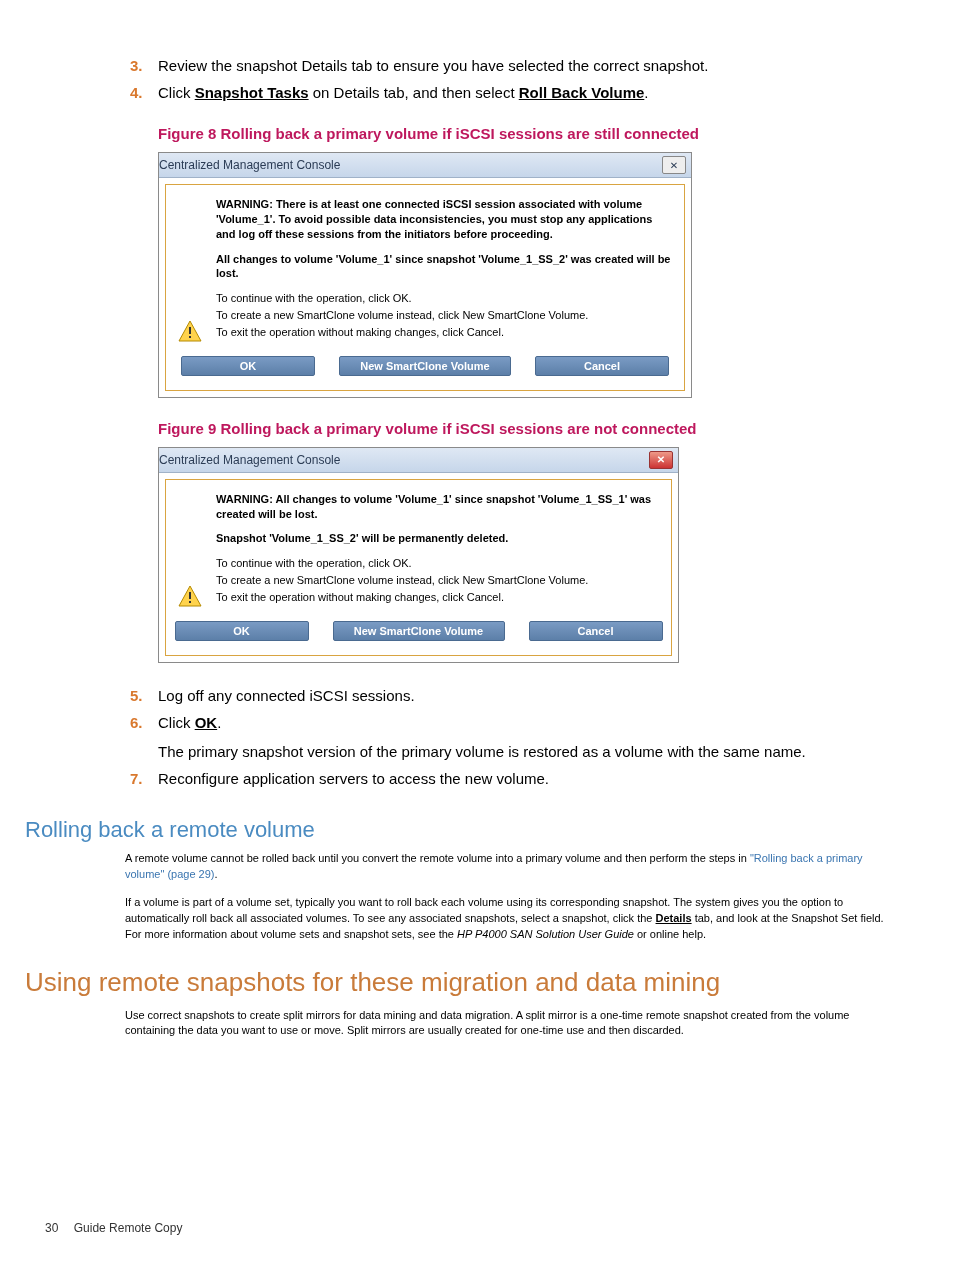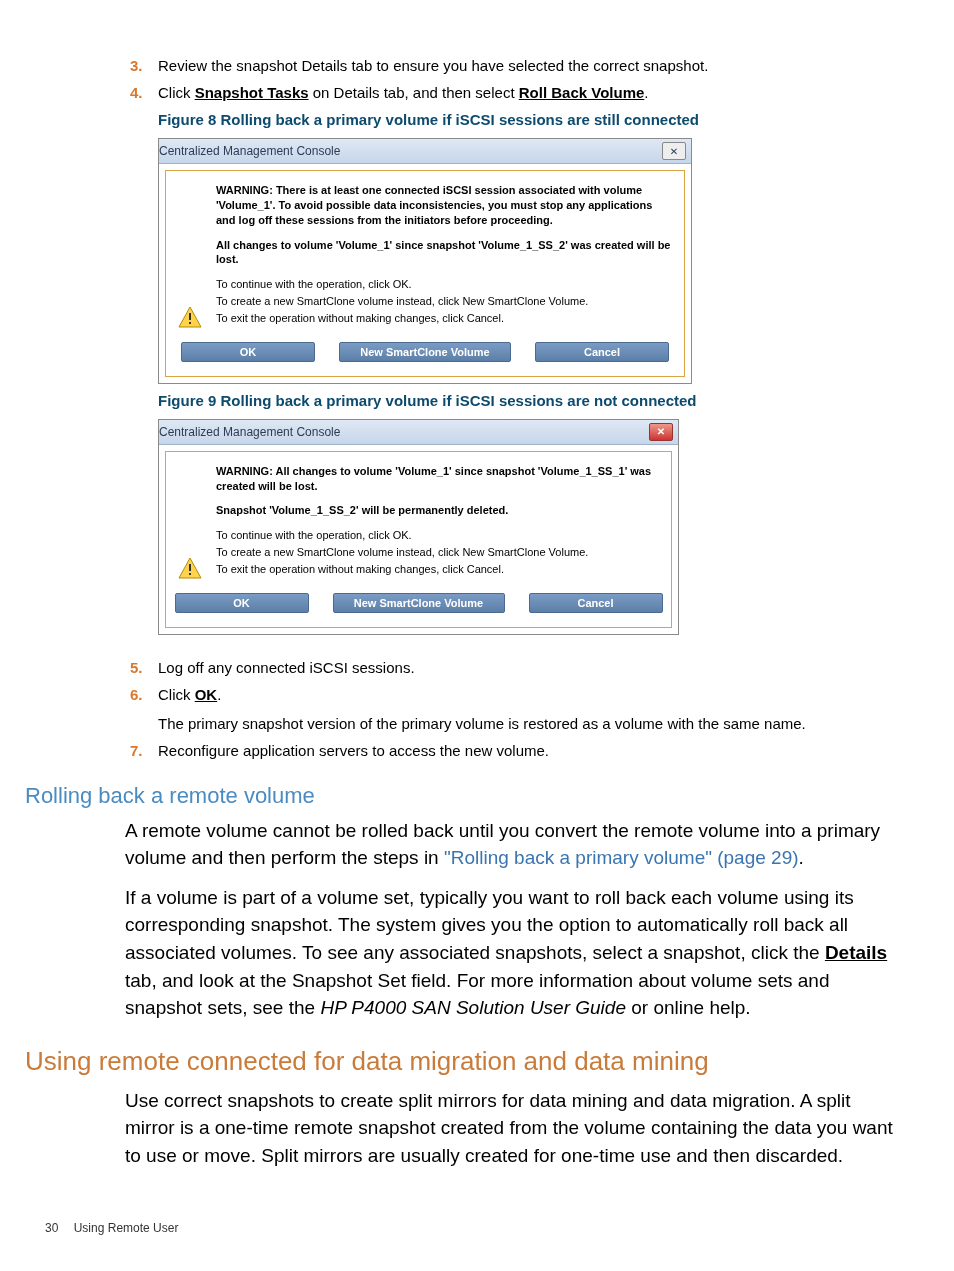--- a/index.html
+++ b/index.html
@@ -39,24 +39,24 @@
   .step-body {
     flex: 1;
   }
   .step-sub {
     margin-top: 8px;
     font-size: 15px;
     line-height: 1.4;
   }
   b { font-weight: bold; text-decoration: underline; }
   .fig-caption {
-    color: #0c4a6e;
+    color: #be185d;
     font-weight: bold;
     font-size: 15px;
-    margin: 8px 0 10px 33px;
+    margin: 22px 0 10px 33px;
   }
 
   
   .dialog {
     border: 1px solid #8a8a8a;
     margin-left: 33px;
     width: 532px;
     font-family: Tahoma, Arial, sans-serif;
     box-shadow: 0 0 0 1px #fff inset;
   }
@@ -140,30 +140,30 @@
     padding: 3px 0;
     min-width: 132px;
     text-align: center;
   }
   .dlg-btn.wide { min-width: 170px; }
 
   .h3-blue {
     color: #4a8bc1;
     font-size: 22px;
     font-weight: normal;
-    margin: 22px 0 8px -100px;
+    margin: 28px 0 8px -100px;
   }
   .h2-orange {
     color: #c97b3a;
     font-size: 26px;
     font-weight: normal;
     margin: 24px 0 10px -100px;
   }
   .body-p {
-    font-size: 19px;
+    font-size: 11px;
     line-height: 1.45;
     margin: 0 0 12px 0;
   }
   .link-blue { color: #3a75b0; }
   .italic { font-style: italic; }
 
   .footer {
     position: absolute;
     bottom: 36px;
     left: 45px;
@@ -273,21 +273,21 @@
   </ol>
 
   <div class="h3-blue">Rolling back a remote volume</div>
   <p class="body-p">
     <span>A remote volume cannot be rolled back until you convert the remote volume into a primary volume and then perform the steps in </span><span class="link-blue">"Rolling back a primary volume" (page 29)</span><span>.</span>
   </p>
   <p class="body-p">
     <span>If a volume is part of a volume set, typically you want to roll back each volume using its corresponding snapshot. The system gives you the option to automatically roll back all associated volumes. To see any associated snapshots, select a snapshot, click the </span><b>Details</b><span> tab, and look at the Snapshot Set field. For more information about volume sets and snapshot sets, see the </span><span class="italic">HP P4000 SAN Solution User Guide</span><span> or online help.</span>
   </p>
 
-  <div class="h2-orange">Using remote connected for data migration and data mining</div>
+  <div class="h2-orange">Using remote snapshots for these migration and data mining</div>
   <p class="body-p">Use correct snapshots to create split mirrors for data mining and data migration. A split mirror is a one-time remote snapshot created from the volume containing the data you want to use or move. Split mirrors are usually created for one-time use and then discarded.</p>
 
   <div class="footer">
     <span class="pn">30</span>
-    <span>Using Remote User</span>
+    <span>Guide Remote Copy</span>
   </div>
 
 </div>
 
 </body></html>

